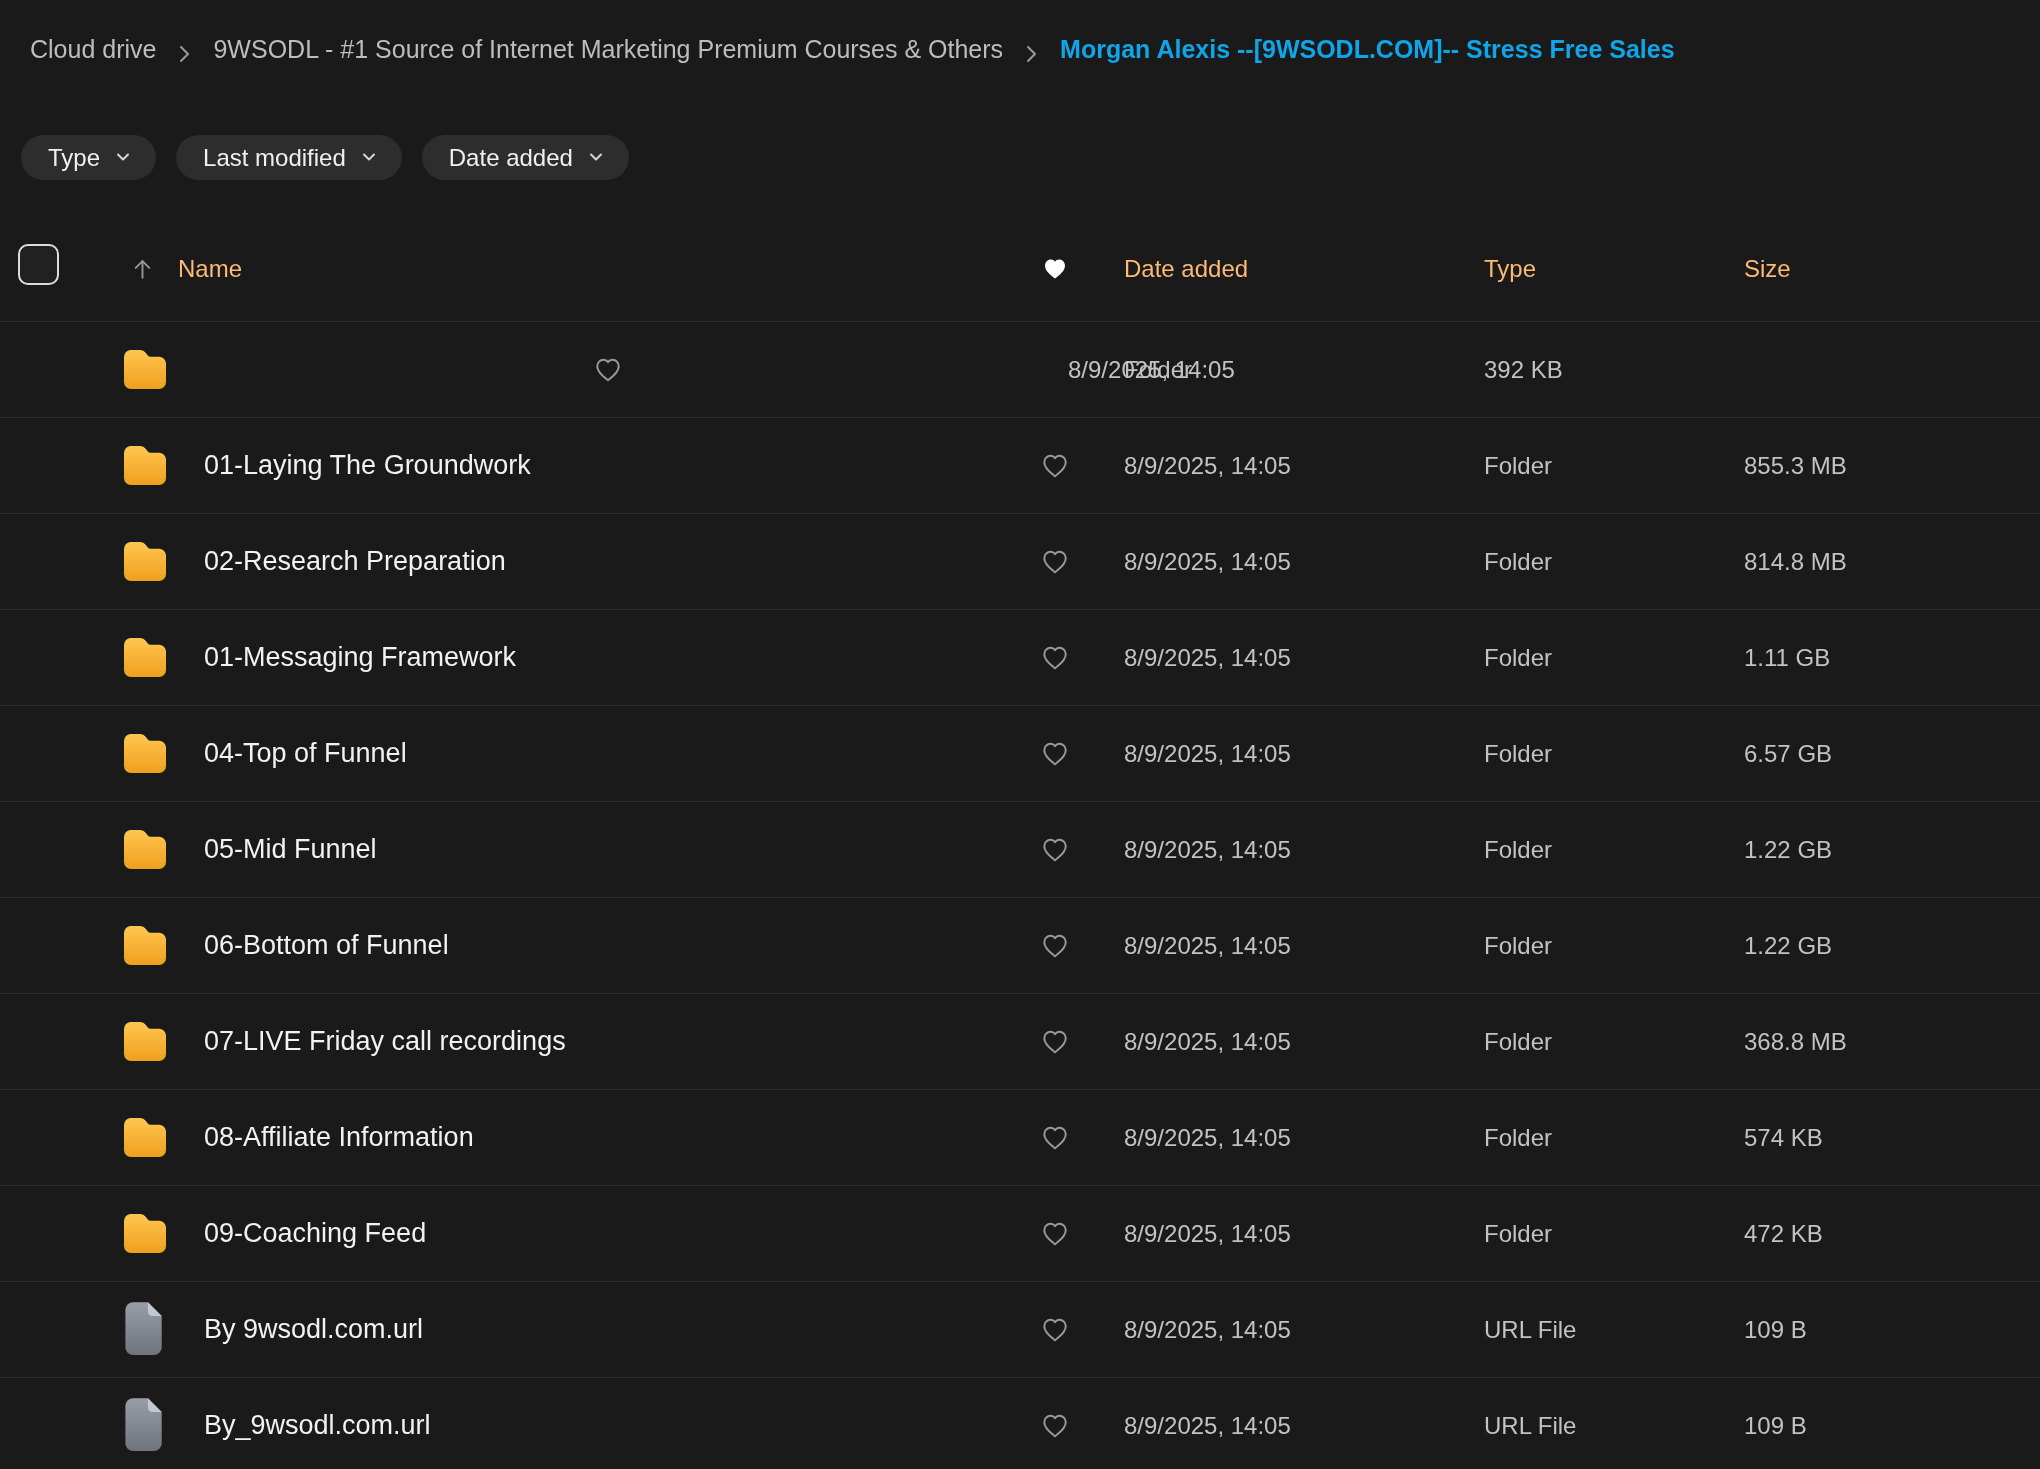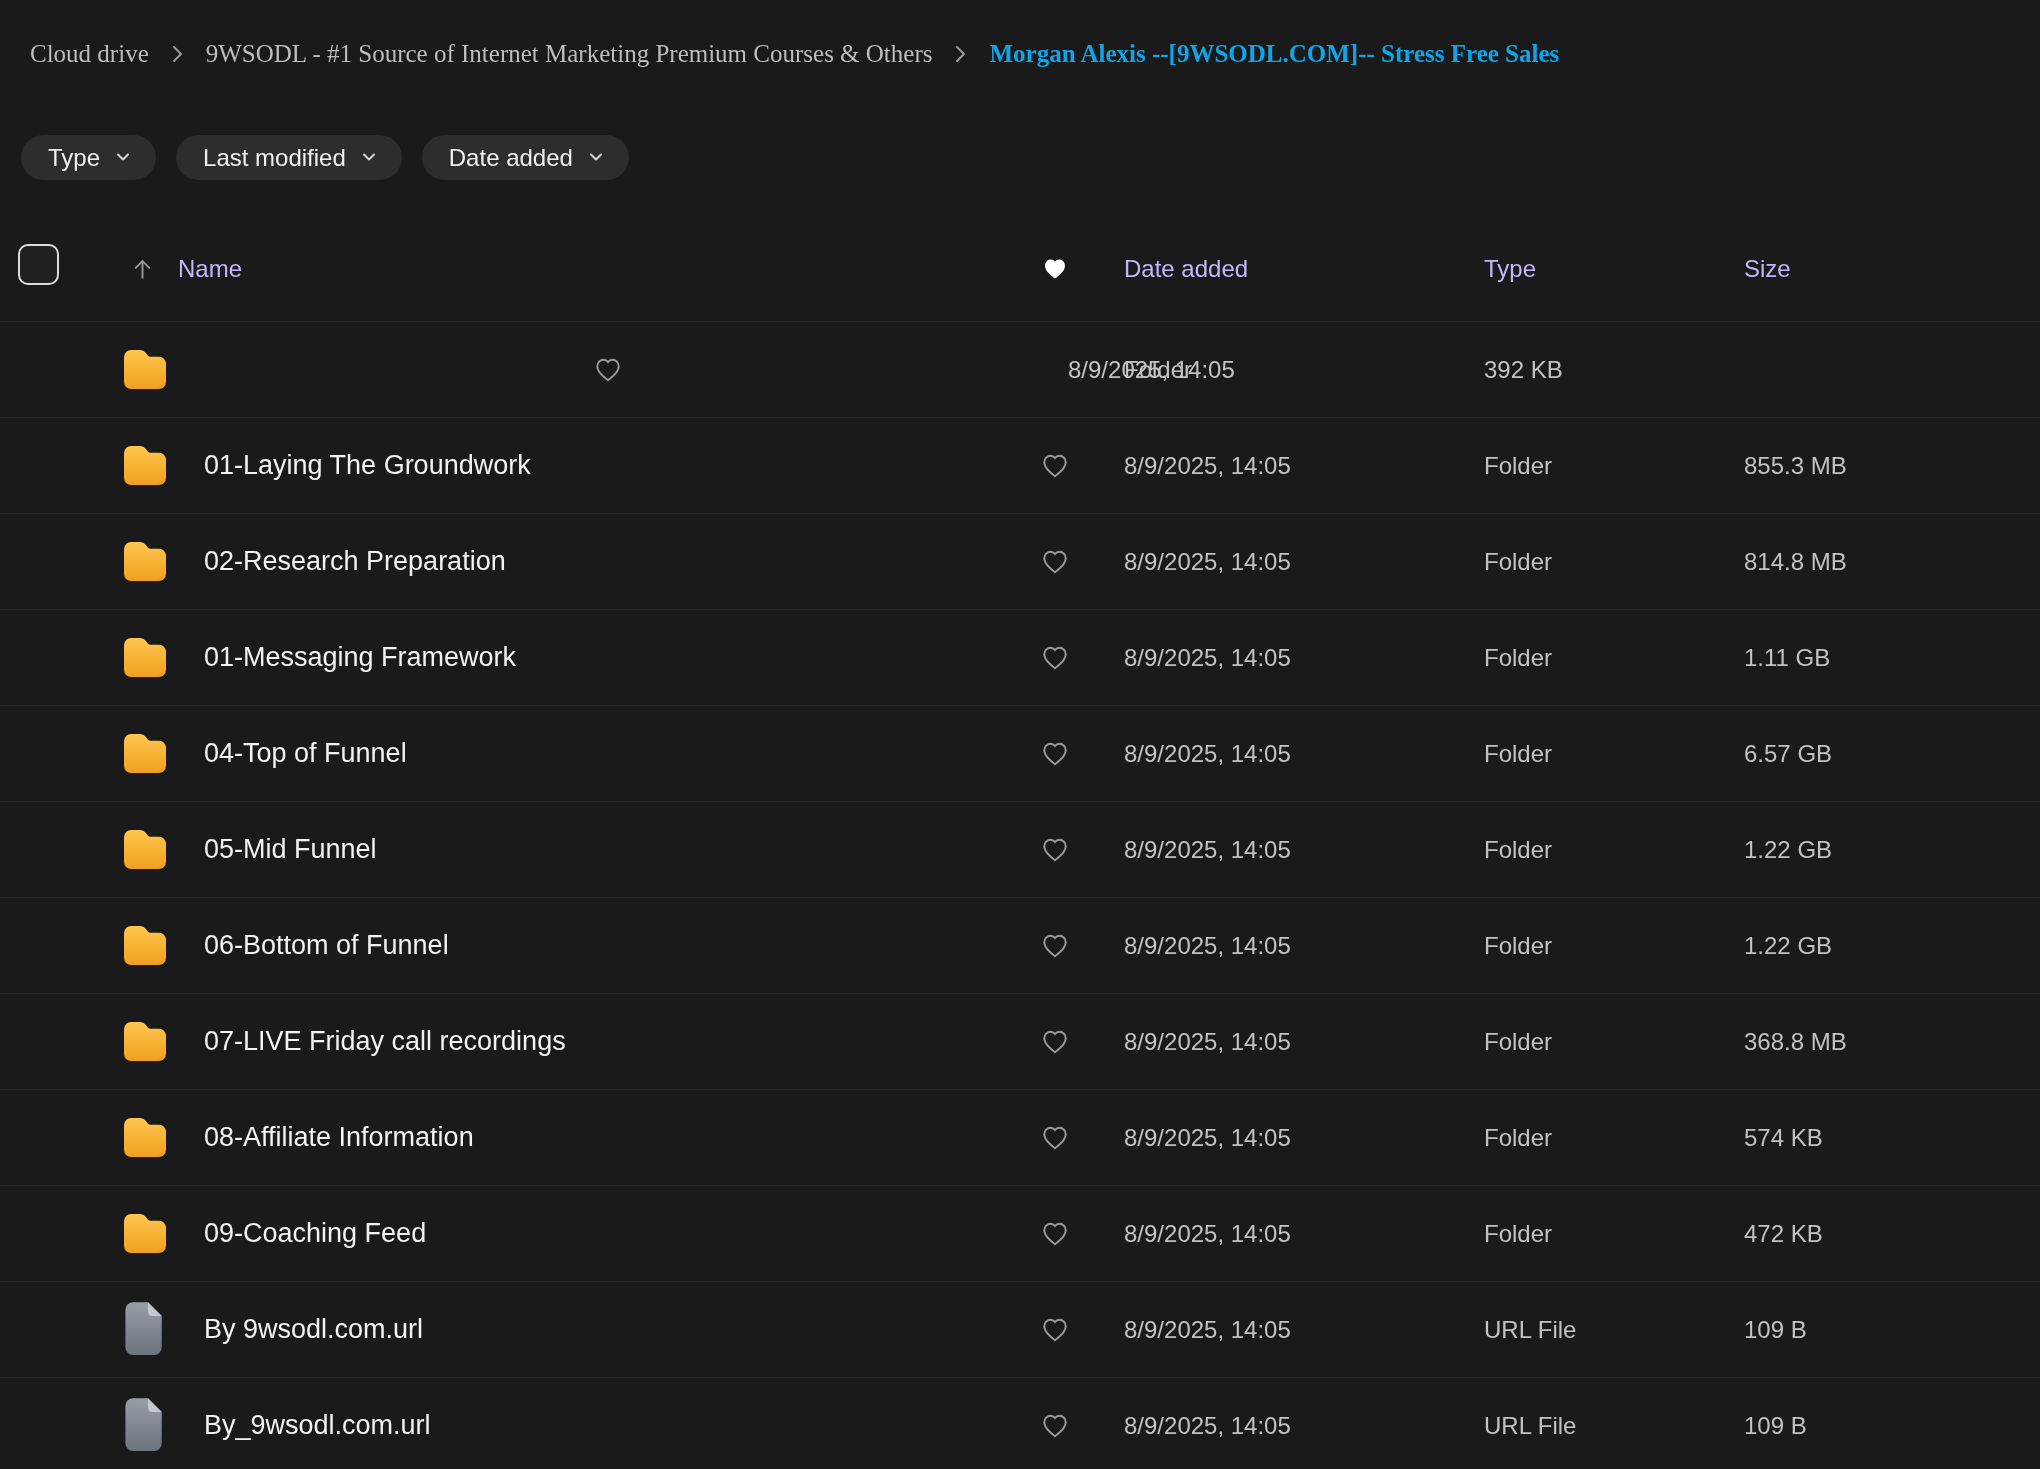--- a/index.html
+++ b/index.html
@@ -9,23 +9,22 @@
     font-family: "Liberation Sans", "DejaVu Sans", sans-serif;
     color: #f2f2f2;
     position: relative;
   }
 
   
   .breadcrumb {
     position: absolute;
     top: 35px; left: 30px; right: 20px;
     height: 38px;
-    display: flex; align-items: center; gap: 21px;
+    display: flex; gap: 21px;
     white-space: nowrap;
-    font-family: Liberation Serif, serif;
   }
   .crumb { font-size: 25px; color: #bdbdbd; cursor: pointer; }
   .crumb.current { color: #0ea5e9; font-weight: 700; cursor: default; }
   .crumb-sep { display: flex; align-items: center; }
 
   
   .filters {
     position: absolute;
     top: 135px; left: 21px;
     display: flex; gap: 20px;
@@ -50,21 +49,21 @@
     display: grid;
     grid-template-columns: 52px 869px 26px 56px 360px 260px 1fr;
     align-items: center;
     padding-left: 121px;
   }
   .thead {
     position: relative;
     height: 92px;
   }
   .thead .grid-cols { height: 100%; transform: translateY(-6px); }
-  .th { font-size: 24px; color: #c4b5fd; cursor: pointer; }
+  .th { font-size: 24px; color: #fdba74; cursor: pointer; }
   .select-all {
     position: absolute;
     left: 18px; top: 15px;
     width: 41px; height: 41px;
     border: 2px solid #dcdcdc;
     border-radius: 10px;
     background: #212121;
     cursor: pointer;
   }
   .sort-wrap { display: flex; align-items: center; margin-left: 9px; }

